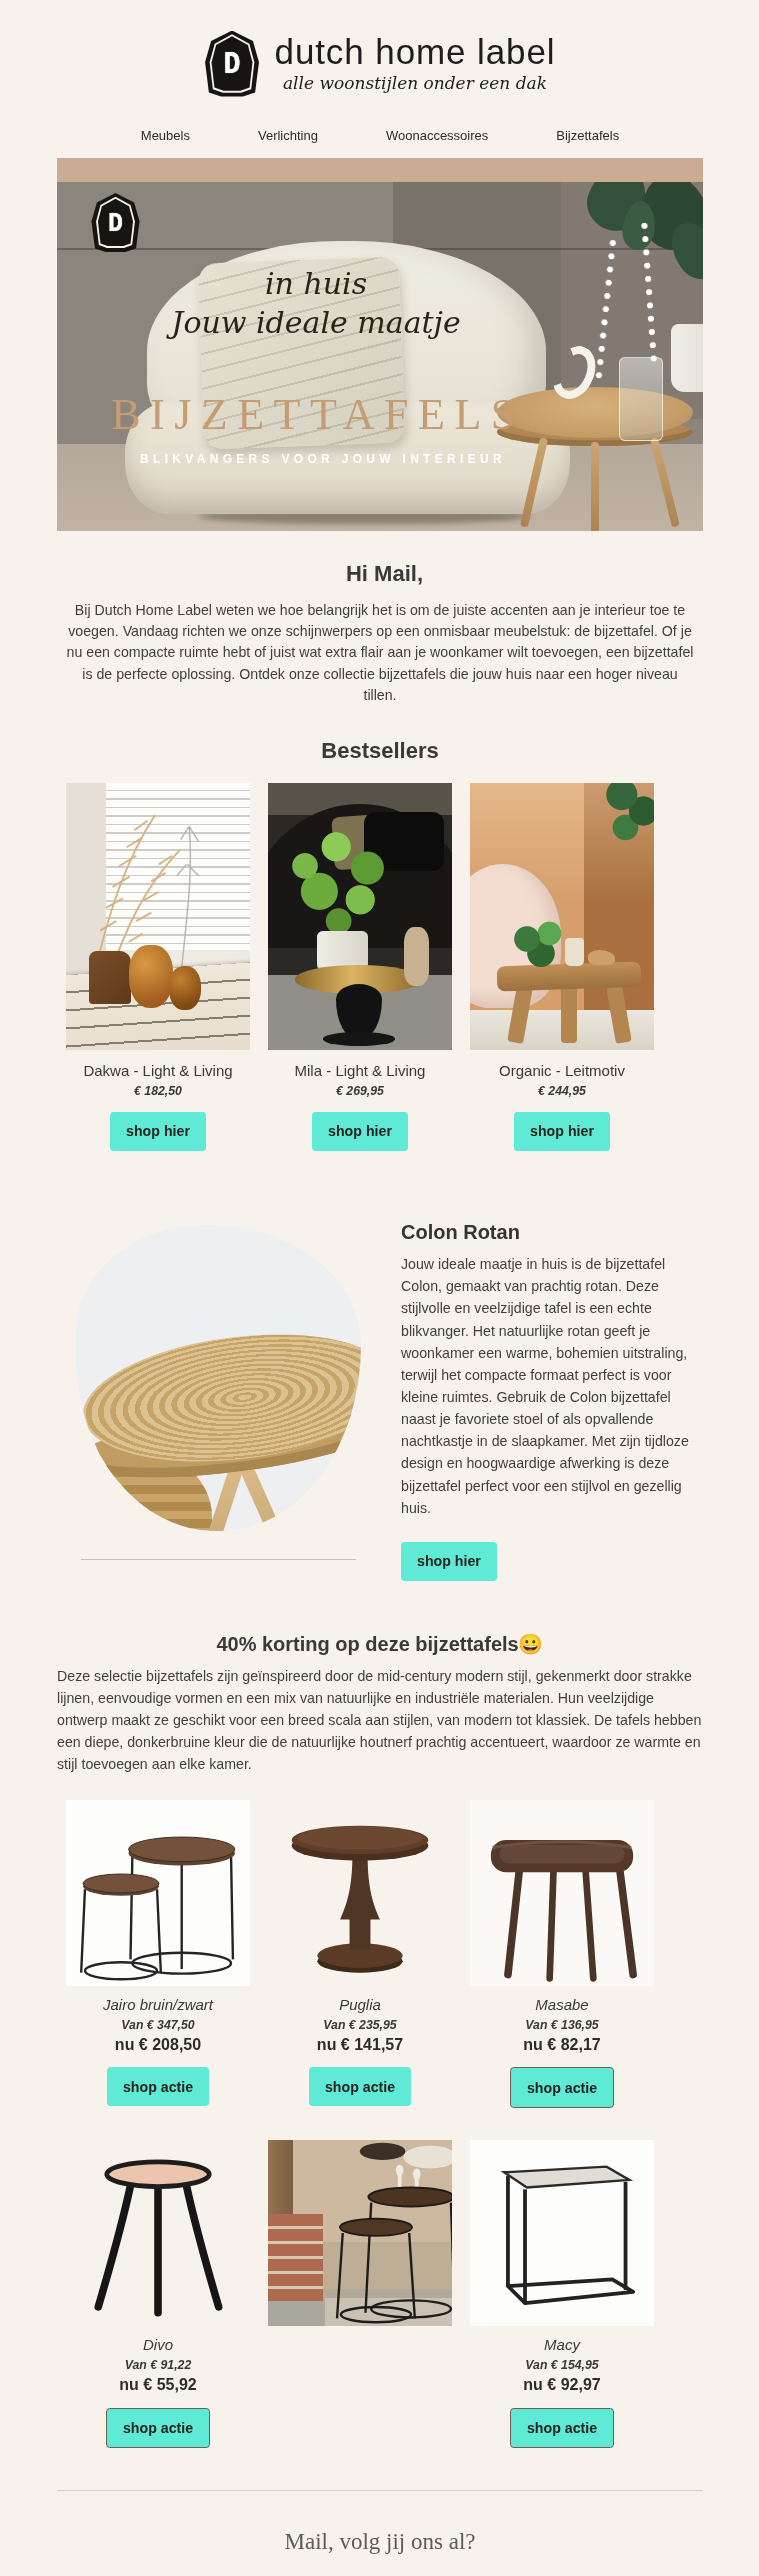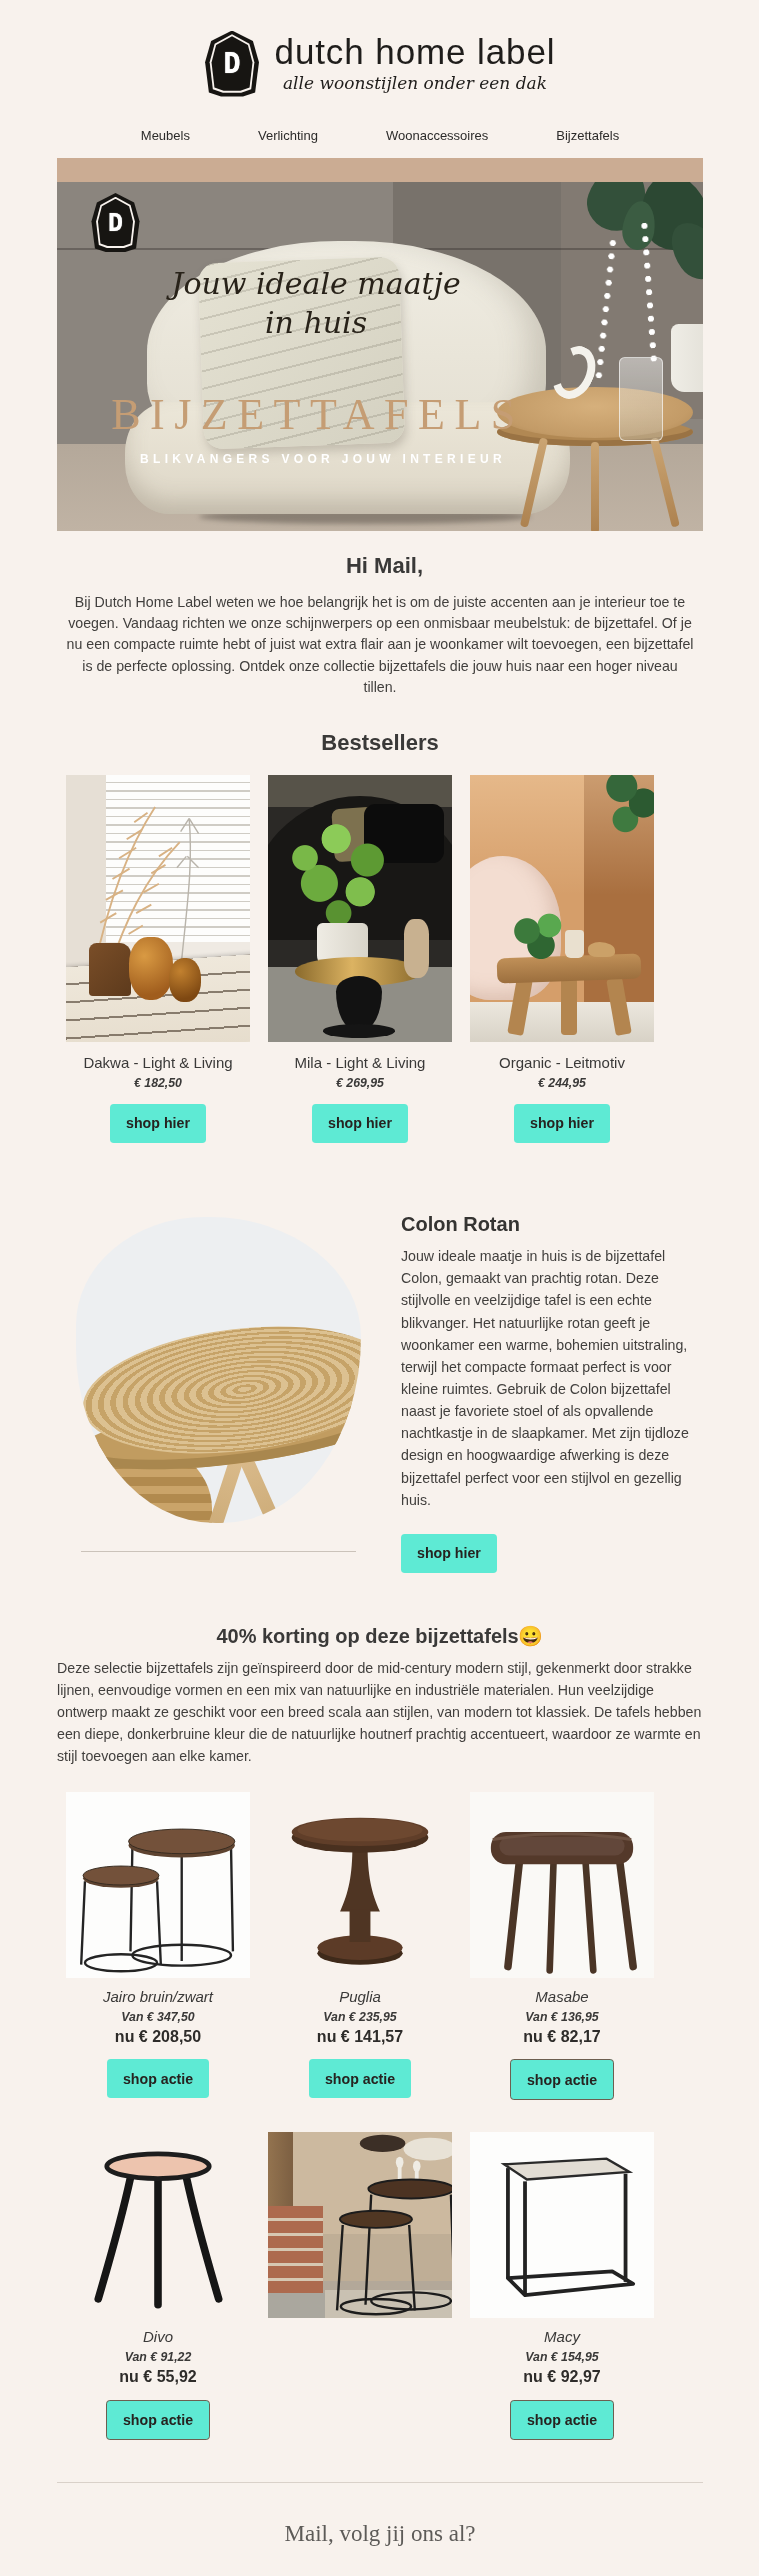--- a/index.html
+++ b/index.html
@@ -72,21 +72,21 @@
   .hbadge .dletter { font-size:25px; }
   .hero-script { position:absolute; left:55px; top:82px; width:408px; text-align:center;
       font-family:"DejaVu Serif", serif; font-style:italic; font-size:30px; line-height:1.3; color:#282219; }
   .hero-title { position:absolute; left:28.5px; top:207px; width:465px; text-align:center;
       font-family:"Liberation Serif", serif; font-size:44px; font-weight:500; letter-spacing:9.5px; color:#c59d74; }
   .hero-sub { position:absolute; left:0; top:270px; width:532px; text-align:center;
       font-size:12px; font-weight:700; letter-spacing:4.3px; color:#ffffff; }
 
   
   .h-center { text-align:center; font-size:22px; font-weight:700; color:#3a3938; }
-  .intro-h { margin-top:22px;padding-left:9px; }
+  .intro-h { margin-top:30px;padding-left:9px; }
   .intro-p { width:631px; margin:13.3px auto 0; text-align:center; font-size:14.2px; line-height:1.5; color:#413f3d; }
 
   
   .grid { width:646px; margin:0 auto; display:flex; justify-content:flex-start; }
   .col { width:202px; text-align:center; }
   .pimg { width:184px; margin:0 auto; position:relative; overflow:hidden; }
   .pimg-best { height:267px; }
   .pimg-sale { height:186px; }
   .pname { margin-top:11.4px; font-size:15px; font-weight:500; color:#3a3938; }
   .pprice { margin-top:5.7px; font-size:12.3px; font-style:italic; font-weight:700; color:#3a3938; }
@@ -251,22 +251,22 @@
       <div class="tbl-leg lg3"></div>
       <div class="glass"></div>
       <div class="ornament"></div>
       <div class="hbadge badge">
         <div class="pent p1"></div>
         <div class="pent p2"></div>
         <div class="pent p3"></div>
         <div class="dletter">D</div>
       </div>
       <div class="hero-script">
+        <div>in huis</div>
         <div>Jouw ideale maatje</div>
-        <div>in huis</div>
       </div>
       <div class="hero-title">BIJZETTAFELS</div>
       <div class="hero-sub">BLIKVANGERS VOOR JOUW INTERIEUR</div>
     </div>
   </div>
 
   <h2 class="h-center intro-h">Hi Mail,</h2>
   <p class="intro-p">Bij Dutch Home Label weten we hoe belangrijk het is om de juiste accenten aan je interieur toe te voegen. Vandaag richten we onze schijnwerpers op een onmisbaar meubelstuk: de bijzettafel. Of je nu een compacte ruimte hebt of juist wat extra flair aan je woonkamer wilt toevoegen, een bijzettafel is de perfecte oplossing. Ontdek onze collectie bijzettafels die jouw huis naar een hoger niveau tillen.</p>
 
   <h2 class="h-center" style="margin-top:32px;">Bestsellers</h2>

